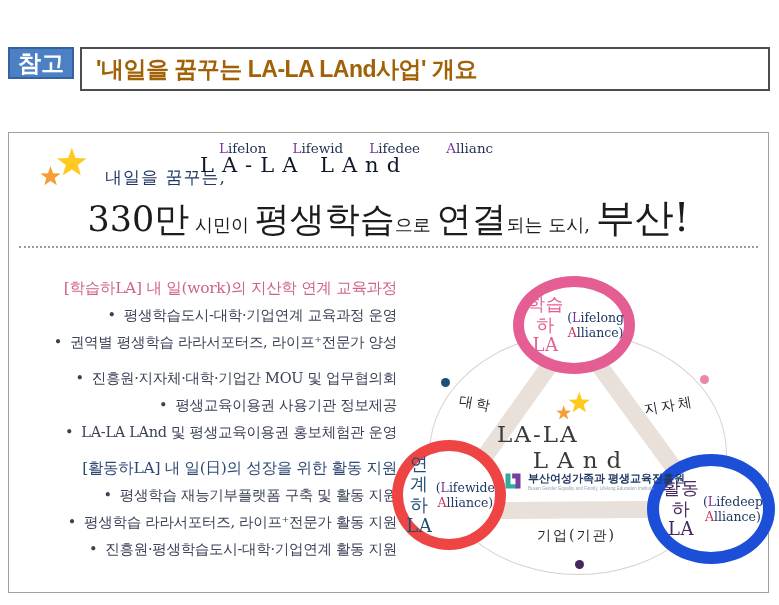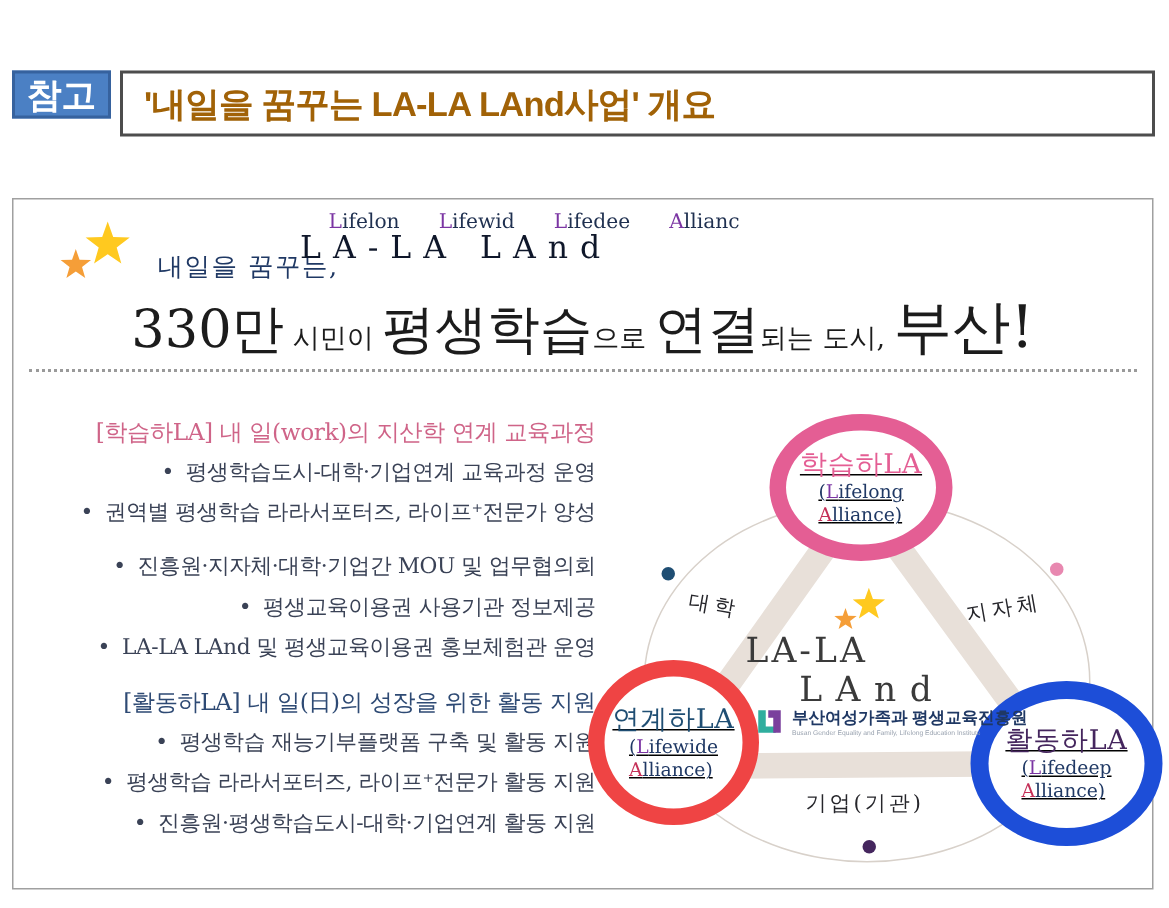--- a/index.html
+++ b/index.html
@@ -38,21 +38,21 @@
   .bullet::before{content:"\2022";margin-right:8px;color:#3a4256;}
   
   .diagram{position:absolute;left:372px;top:130px;width:389px;height:330px;}
   .big-ellipse{position:absolute;left:48px;top:70px;width:296px;height:240px;border:1px solid #d8d1ca;border-radius:50%;}
   .tri-svg{position:absolute;left:0;top:0;width:389px;height:330px;}
   .dot{position:absolute;width:9px;height:9px;border-radius:50%;}
   .dot.navy{left:60px;top:115px;background:#1f4e73;}
   .dot.pink{left:319px;top:112px;background:#e888b0;}
   .dot.purple{left:194px;top:297px;background:#45265e;}
   .ring{position:absolute;background:#fff;border-radius:50%;box-sizing:border-box;
-    display:flex;flex-direction:column;align-items:center;justify-content:center;text-decoration:underline;}
+    display:flex;flex-direction:row;align-items:center;justify-content:center;text-align:center;}
   .ring-kr{font-size:18px;letter-spacing:0.5px;line-height:1.15;}
   .ring-en{font-size:12.5px;color:#1f3864;line-height:1.2;}
   .ring-en i{font-style:normal;color:#7b35a3;}
   .ring-en b{font-weight:normal;color:#c53058;}
   .ring-top{left:132px;top:13px;width:122px;height:98px;border:11px solid #e45e94;}
   .ring-top .ring-kr{color:#e45e94;}
   .ring-bl{left:11px;top:177px;width:114px;height:110px;border:11px solid #ef4444;}
   .ring-bl .ring-kr{color:#1f4e73;}
   .ring-br{left:266px;top:191px;width:128px;height:110px;border:12px solid #1d4ed8;}
   .ring-br .ring-kr{color:#45265e;}

